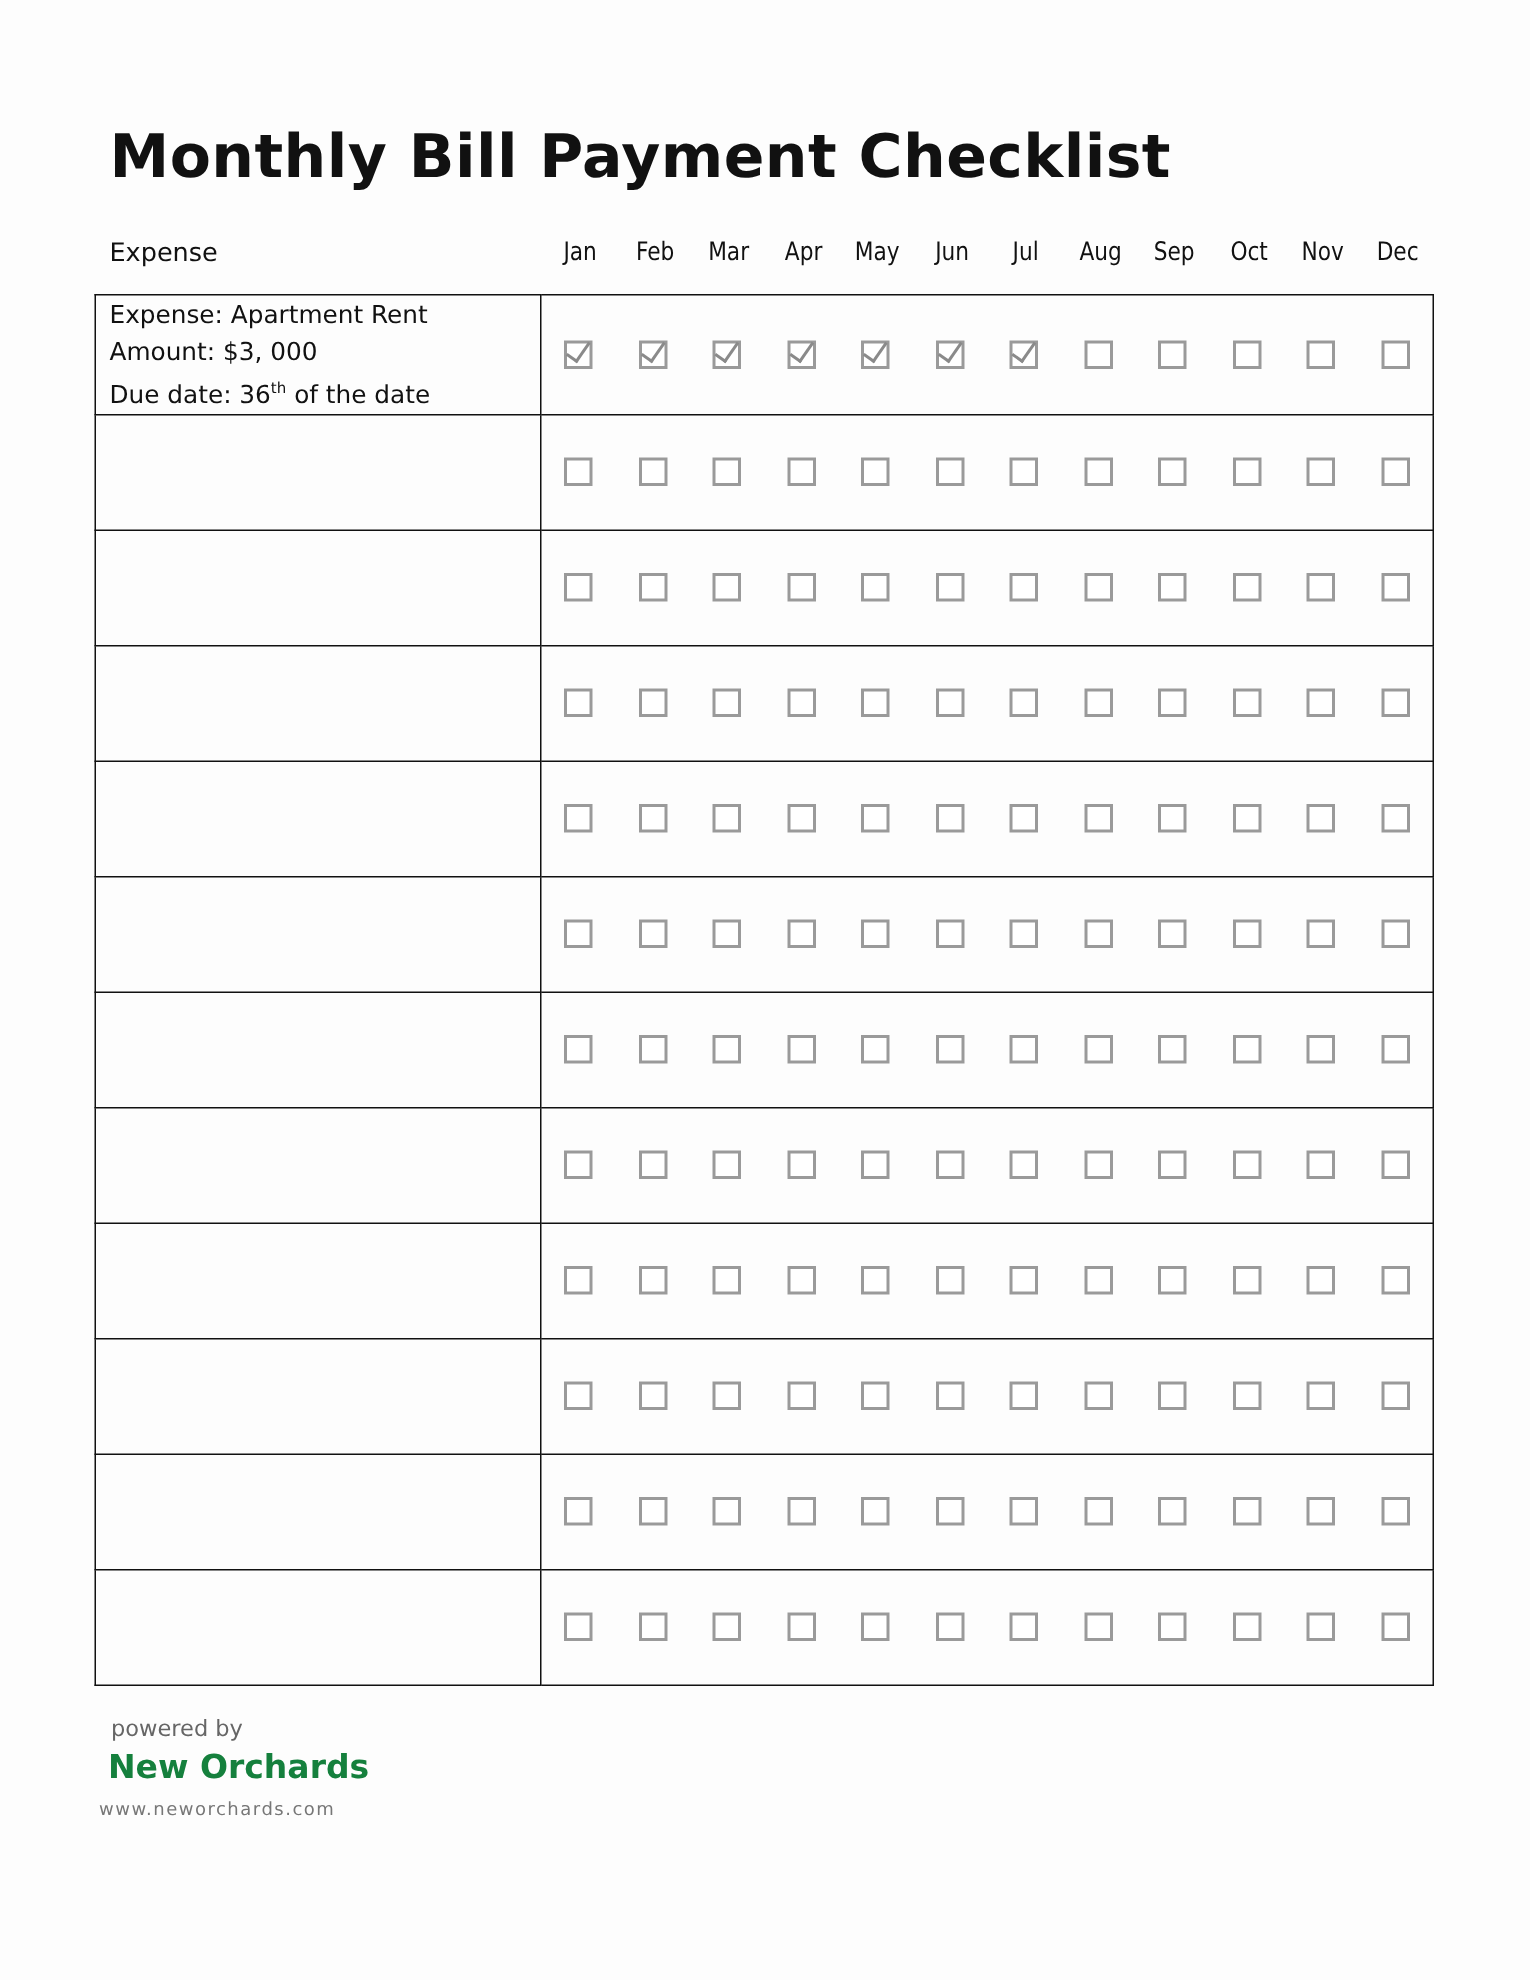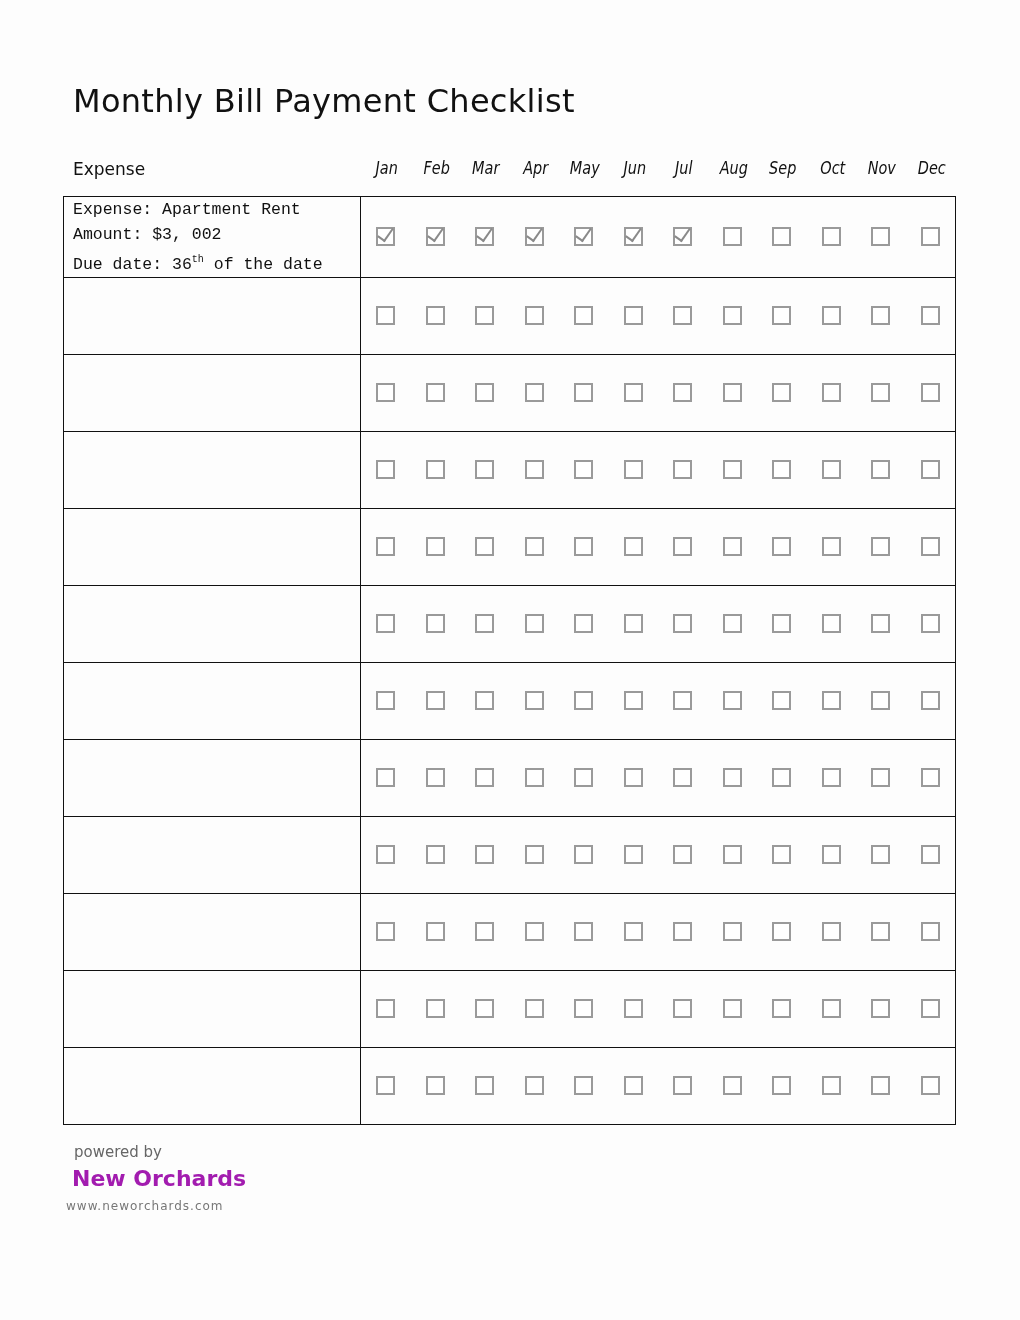--- a/index.html
+++ b/index.html
@@ -1,22 +1,22 @@
 <!DOCTYPE html>
 <html><head>
   <meta charset="utf-8">
   <style>
     html,body{margin:0;padding:0;background:#fdfdfd;}
     body{width:1020px;height:1320px;position:relative;font-family:"DejaVu Sans",sans-serif;color:#111;}
-    .title{position:absolute;left:73px;top:82px;font-size:32px;font-weight:normal;letter-spacing:0.3px;}
+    .title{position:absolute;left:73px;top:82px;font-size:40px;font-weight:bold;letter-spacing:0.3px;}
     .hdr-expense{position:absolute;left:73px;top:159px;font-size:17px;}
-    .months{position:absolute;left:362px;top:158px;width:594px;display:flex;font-style:italic;}
+    .months{position:absolute;left:362px;top:158px;width:594px;display:flex;}
     .month{width:49.5px;text-align:center;font-family:"DejaVu Sans",sans-serif;font-size:17px;transform:scaleX(0.85);}
     table{position:absolute;left:63px;top:196px;border-collapse:collapse;}
-    td{border:1.5px solid #111;height:76px;padding:0;vertical-align:middle;font-family:Liberation Mono, monospace;}
+    td{border:1.5px solid #111;height:76px;padding:0;vertical-align:middle;}
     td.desc{width:297px;font-size:16.5px;line-height:25px;padding-left:9px;box-sizing:border-box;}
     td.checks{width:594px;}
     .row-checks{display:flex;}
     .cell{width:49.5px;display:flex;justify-content:center;align-items:center;}
     .box{width:19px;height:19px;border:2px solid #9a9a9a;box-sizing:border-box;position:relative;background:#fff;}
     .box.checked::after{content:"";position:absolute;left:3px;top:-4px;width:7px;height:14px;border-right:2px solid #8a8a8a;border-bottom:2px solid #8a8a8a;transform:rotate(35deg);transform-origin:center;}
     sup{font-size:10px;}
     .powered{position:absolute;left:74px;top:1143px;font-size:15px;color:#666;text-align:right;}
     .brand{position:absolute;left:72px;top:1166px;font-size:22px;font-weight:bold;color:#ef5b5b;}
     .url{position:absolute;left:66px;top:1199px;font-size:12px;color:#777;letter-spacing:1px;}
@@ -39,21 +39,21 @@
     <div class="month">Oct</div>
     <div class="month">Nov</div>
     <div class="month">Dec</div>
   </div>
 
 <table>
   <tbody id="tbody">
       <tr>
         <td class="desc">
           <div>Expense: Apartment Rent</div>
-          <div>Amount: $3, 002</div>
+          <div>Amount: $3, 000</div>
           <div><span>Due date: 36</span><sup>th</sup><span style="white-space: pre;"> of the date</span></div>
         </td>
         <td class="checks">
           <div class="row-checks">
             <div class="cell">
               <div class="box checked"></div>
             </div>
             <div class="cell">
               <div class="box checked"></div>
             </div>
@@ -560,14 +560,14 @@
             <div class="cell">
               <div class="box"></div>
             </div>
           </div>
         </td>
       </tr>
     </tbody>
 </table>
 
 <div class="powered">powered by</div>
-<div class="brand" style="color: #a21caf;">New Orchards</div>
+<div class="brand" style="color: #15803d;">New Orchards</div>
 <div class="url">www.neworchards.com</div>
 
 </body></html>

